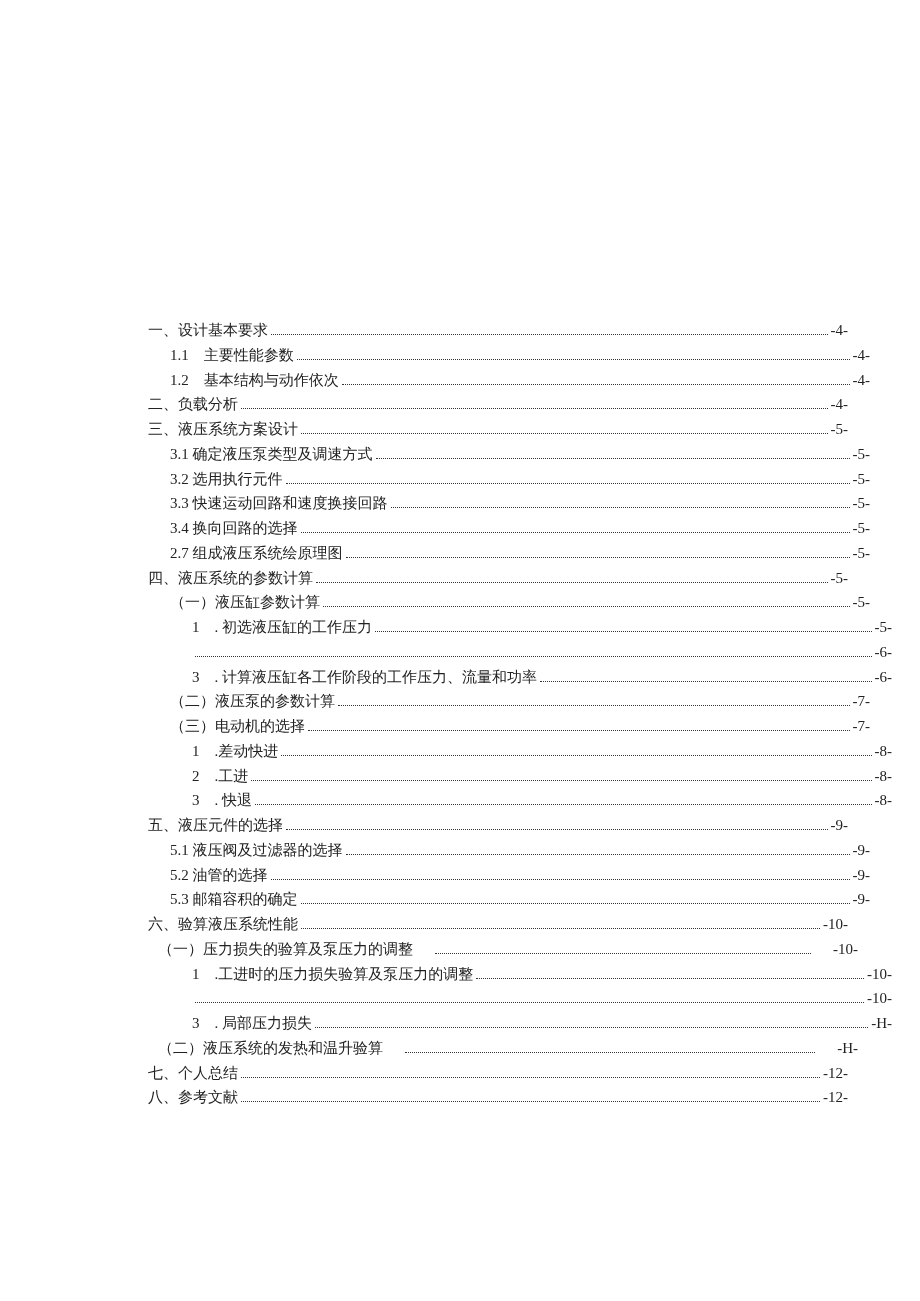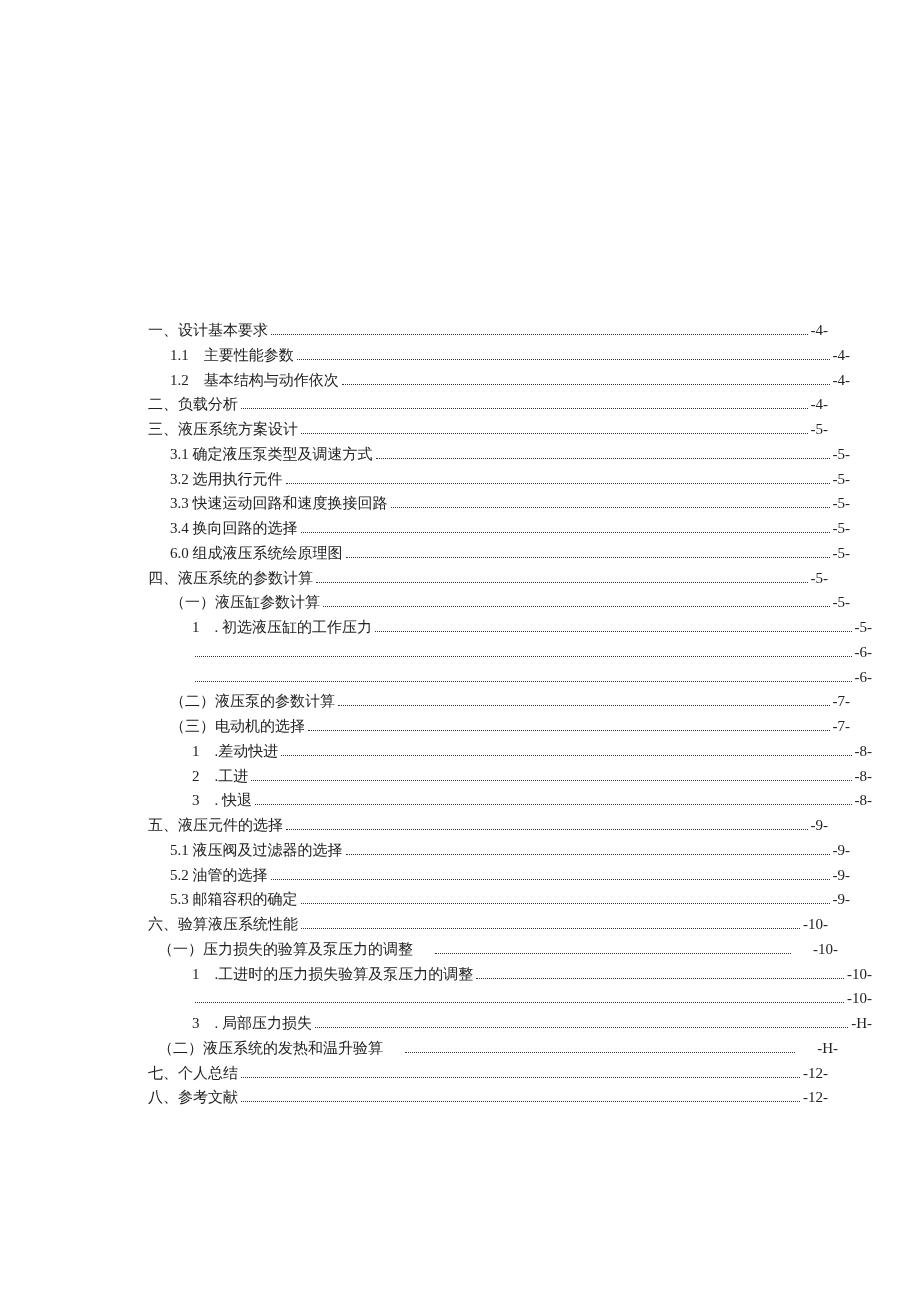--- a/index.html
+++ b/index.html
@@ -7,21 +7,21 @@
     background: #fff;
     font-family: "SimSun", "宋体", serif;
     color: #222;
     font-size: 15px;
     line-height: 1.65;
     width: 920px;
     height: 1301px;
     box-sizing: border-box;
   }
   .page {
-    padding: 318px 92px 60px 148px;
+    padding: 318px 72px 60px 148px;
   }
   .toc-line {
     display: flex;
     align-items: baseline;
     white-space: nowrap;
     width: 100%;
     overflow: hidden;
   }
   .indent-1 { padding-left: 22px; justify-content: center; }
   .indent-2 { padding-left: 44px; text-align: center; } 
@@ -79,21 +79,21 @@
       <span class="label">3.3 快速运动回路和速度换接回路</span>
       <span class="dots"></span>
       <span class="page-num">-5-</span>
     </div>
     <div class="toc-line indent-1">
       <span class="label">3.4 换向回路的选择</span>
       <span class="dots"></span>
       <span class="page-num">-5-</span>
     </div>
     <div class="toc-line indent-1">
-      <span class="label">6.0 组成液压系统绘原理图</span>
+      <span class="label">2.7 组成液压系统绘原理图</span>
       <span class="dots"></span>
       <span class="page-num">-5-</span>
     </div>
     <div class="toc-line">
       <span class="label">四、液压系统的参数计算</span>
       <span class="dots"></span>
       <span class="page-num">-5-</span>
     </div>
     <div class="toc-line indent-1">
       <span class="label">（一）液压缸参数计算</span>
@@ -103,20 +103,21 @@
     <div class="toc-line indent-2">
       <span class="label">1    . 初选液压缸的工作压力</span>
       <span class="dots"></span>
       <span class="page-num">-5-</span>
     </div>
     <div class="toc-line indent-2">
       <span class="dots"></span>
       <span class="page-num">-6-</span>
     </div>
     <div class="toc-line indent-2">
+      <span class="label">3    . 计算液压缸各工作阶段的工作压力、流量和功率</span>
       <span class="dots"></span>
       <span class="page-num">-6-</span>
     </div>
     <div class="toc-line indent-1">
       <span class="label">（二）液压泵的参数计算</span>
       <span class="dots"></span>
       <span class="page-num">-7-</span>
     </div>
     <div class="toc-line indent-1">
       <span class="label">（三）电动机的选择</span>

